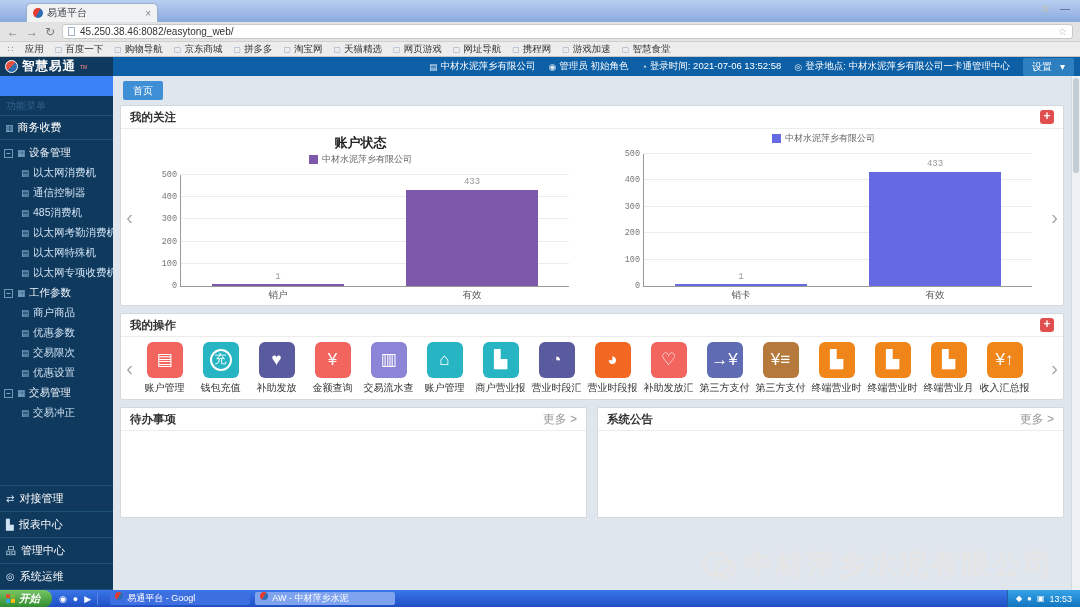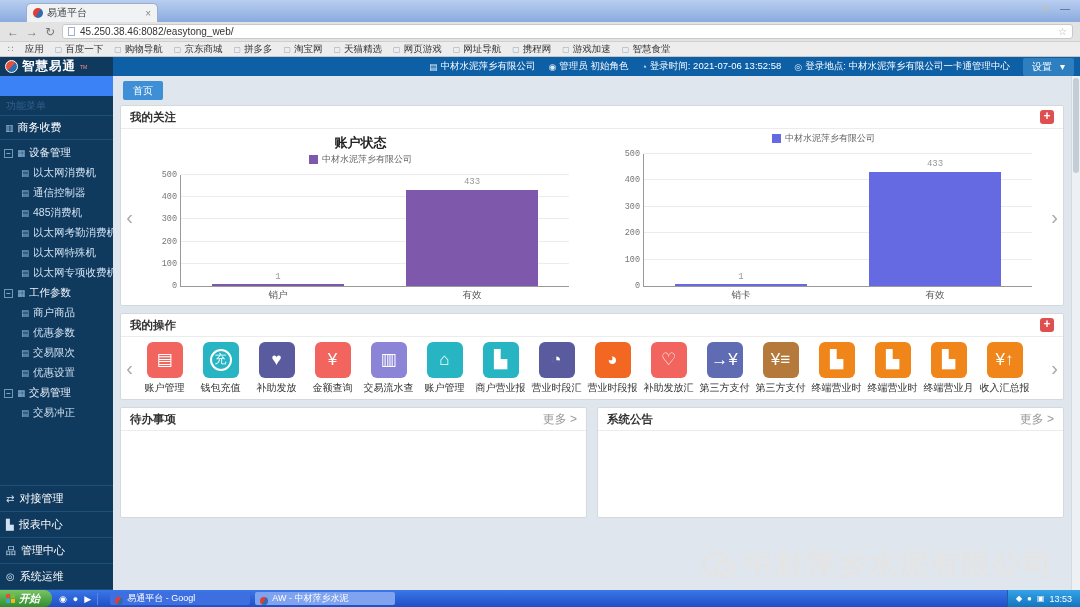--- a/index.html
+++ b/index.html
@@ -107,21 +107,21 @@
   
   .taskbar { position:absolute; left:0; bottom:0; width:1080px; height:17px; background:linear-gradient(#3a77e8,#1f4fc4);
              display:flex; align-items:center; color:#fff; }
   .start-btn { height:17px; background:linear-gradient(#79c465,#2f8e2f); border-radius:0 8px 8px 0;
                font-style:italic; font-weight:bold; font-size:10.5px; display:flex; align-items:center; gap:4px; padding:0 12px 0 6px; flex:none; }
   .win-flag { width:9px; height:9px; display:grid; grid-template:1fr 1fr / 1fr 1fr; gap:1px; transform:skewY(-4deg); }
   .win-flag i { display:block; }
   .quick { display:flex; gap:6px; padding:0 7px; font-size:9px; align-items:center; }
   .tb-divider { width:1px; height:12px; background:#5d85e8; }
   .tb-win { width:140px; height:13px; background:#3e6fe0; border-radius:2px; margin-left:5px; display:flex;
-            align-items:flex-end; gap:4px; padding:0 5px; font-size:9px; color:#fff; white-space:nowrap; overflow:hidden; }
+            align-items:flex-start; gap:4px; padding:0 5px; font-size:9px; color:#fff; white-space:nowrap; overflow:hidden; }
   .tb-win.active { background:#7fa3ee; }
   .tb-win .favicon { width:8px; height:8px; }
   .tray { margin-left:auto; height:17px; background:linear-gradient(#35a3e8,#1275c0); display:flex; align-items:center;
           gap:5px; padding:0 8px; font-size:9px; border-left:1px solid #1d5fa0; }
   .tray-ic { font-size:8px; }
 </style>
 </head>
 <body>
 
 <div class="page">

